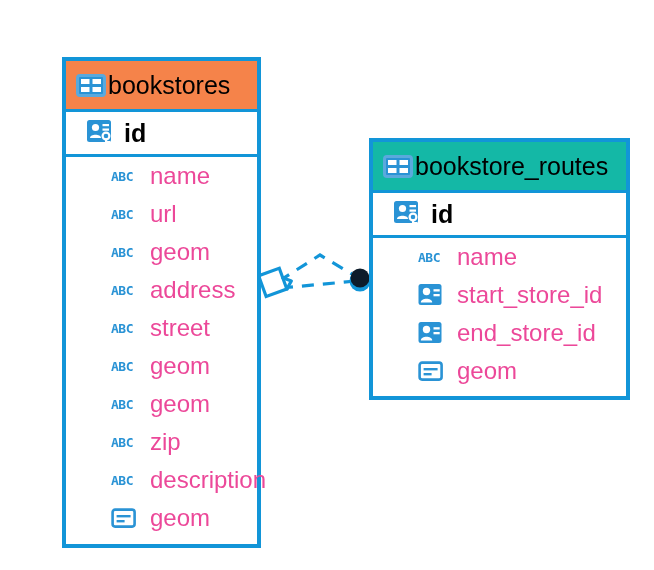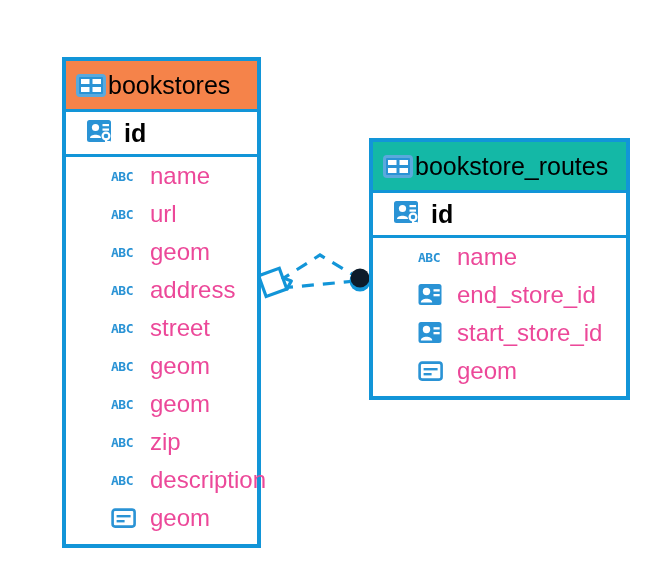--- a/index.html
+++ b/index.html
@@ -261,32 +261,32 @@
       </div>
 
       <div class="field-row">
         <svg class="icon" width="28" height="24" viewBox="0 0 28 24" style="margin-right:2px;">
           <rect x="0.5" y="1" width="23" height="21" rx="2.5" fill="#2a93d5"></rect>
           <circle cx="8.5" cy="8.5" r="3.7" fill="#ffffff"></circle>
           <path d="M 2.8 19.5 C 2.8 14.6 14.2 14.6 14.2 19.5 Z" fill="#ffffff"></path>
           <rect x="15.5" y="6.2" width="6.2" height="2.3" fill="#ffffff"></rect>
           <rect x="15.5" y="11" width="6.2" height="2.3" fill="#ffffff"></rect>
         </svg>
-        <span class="field-label">end_store_id</span>
+        <span class="field-label">start_store_id</span>
       </div>
 
       <div class="field-row">
         <svg class="icon" width="28" height="24" viewBox="0 0 28 24" style="margin-right:2px;">
           <rect x="0.5" y="1" width="23" height="21" rx="2.5" fill="#2a93d5"></rect>
           <circle cx="8.5" cy="8.5" r="3.7" fill="#ffffff"></circle>
           <path d="M 2.8 19.5 C 2.8 14.6 14.2 14.6 14.2 19.5 Z" fill="#ffffff"></path>
           <rect x="15.5" y="6.2" width="6.2" height="2.3" fill="#ffffff"></rect>
           <rect x="15.5" y="11" width="6.2" height="2.3" fill="#ffffff"></rect>
         </svg>
-        <span class="field-label">start_store_id</span>
+        <span class="field-label">end_store_id</span>
       </div>
 
       <div class="field-row">
         <svg class="icon" width="28" height="23" viewBox="0 0 28 23" style="margin-right:2px;">
           <rect x="1.6" y="2.6" width="22" height="17" rx="2.5" fill="#ffffff" stroke="#2a93d5" stroke-width="2.6"></rect>
           <rect x="5.6" y="8" width="14" height="2.4" fill="#2a93d5"></rect>
           <rect x="5.6" y="13" width="8" height="2.4" fill="#2a93d5"></rect>
         </svg>
         <span class="field-label">geom</span>
       </div>

